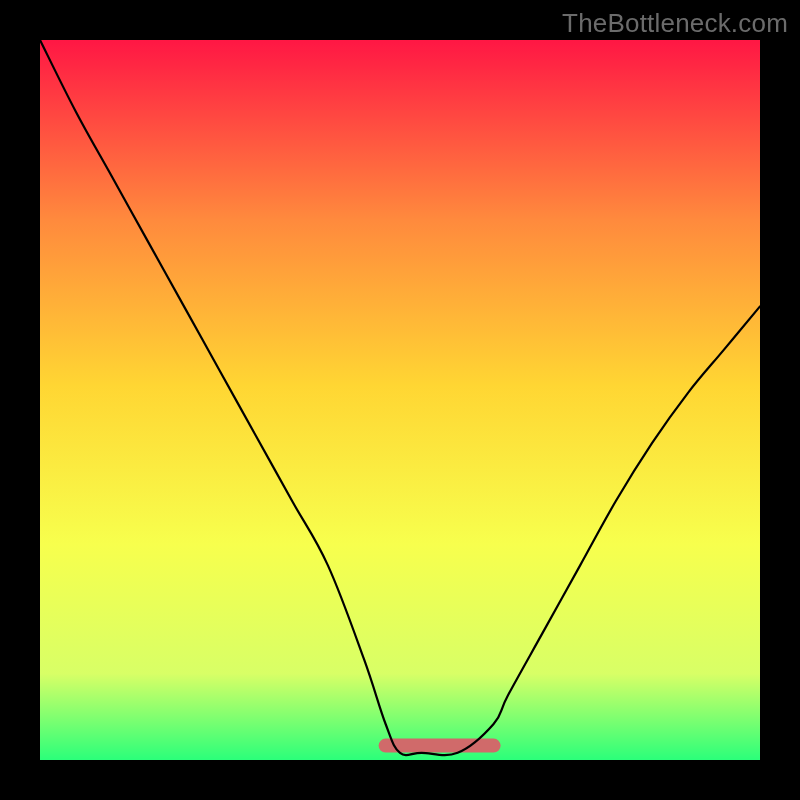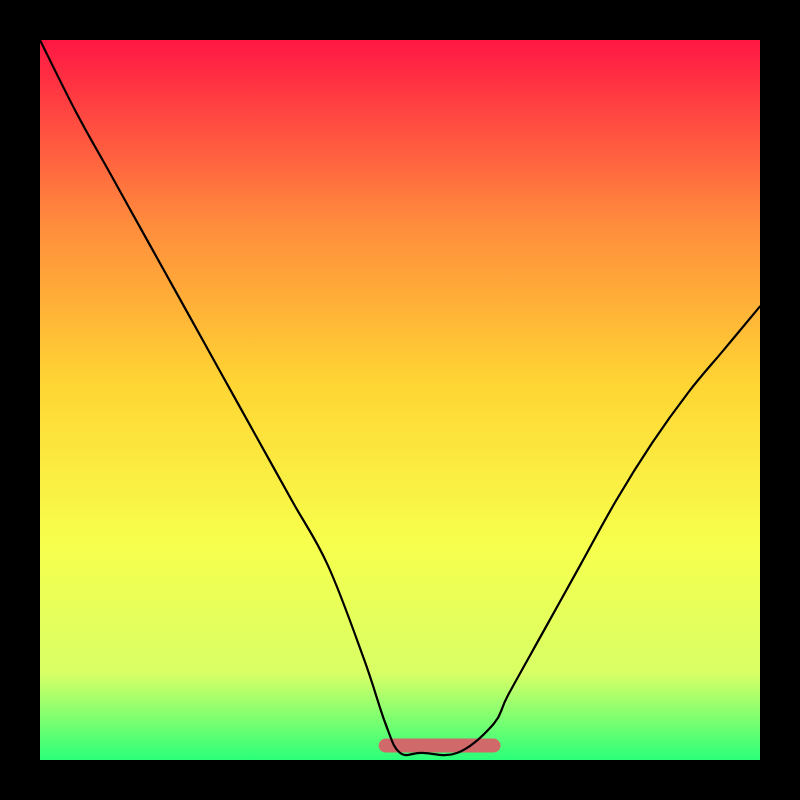--- a/index.html
+++ b/index.html
@@ -67,13 +67,14 @@
       <rect x="0" y="0" width="720" height="720" fill="url(#bg)"></rect>
     </svg>
 
     <svg class="curve" viewBox="0 0 720 720" preserveAspectRatio="none">
       <path id="flat-region" d="M 345.59999999999997 705.6 L 453.6 705.6" fill="none" stroke="#d06a6a" stroke-width="14" stroke-linecap="round"></path>
       <path id="main-curve" d="M 0 0 C 6.4799999999999995 12.959999999999999 23.04 47.376000000000005 36 72 C 48.96 96.624 59.04 113.47199999999995 72 136.79999999999995 C 84.96 160.12799999999996 95.04 178.27200000000002 108 201.60000000000002 C 120.96 224.92800000000003 131.04 243.07199999999997 144 266.4 C 156.96 289.72799999999995 167.04 307.87199999999996 180 331.2 C 192.96 354.528 203.04000000000002 372.672 216 396 C 228.95999999999998 419.328 239.03999999999996 437.472 251.99999999999997 460.8 C 264.96 484.12800000000004 275.04 497.088 288 525.6 C 300.96 554.1120000000001 313.632 590.6880000000001 324 619.2 C 334.368 647.712 339.11999999999995 667.152 345.59999999999997 684 C 352.08 700.848 353.52 707.616 360 712.8 C 366.48 717.9839999999999 371.232 712.8 381.6 712.8 C 391.968 712.8 404.64 717.9839999999999 417.59999999999997 712.8 C 430.55999999999995 707.616 444.528 694.3679999999999 453.6 684 C 462.672 673.6320000000001 458.928 672.048 468 655.2 C 477.072 638.3520000000001 491.03999999999996 613.728 503.99999999999994 590.4 C 516.9599999999999 567.072 527.04 548.928 540 525.6 C 552.96 502.27200000000005 563.04 482.832 576 460.8 C 588.96 438.76800000000003 599.04 422.64 612 403.2 C 624.96 383.76 635.04 369.648 648 352.8 C 660.96 335.952 671.04 325.15200000000004 684 309.6 C 696.96 294.048 713.52 274.176 720 266.4" fill="none" stroke="#000000" stroke-width="2.2" stroke-linejoin="round" stroke-linecap="round"></path>
     </svg>
 
   </div>
 
+  <div class="watermark">TheBottleneck.com</div>
 </div>
 
 </body></html>

